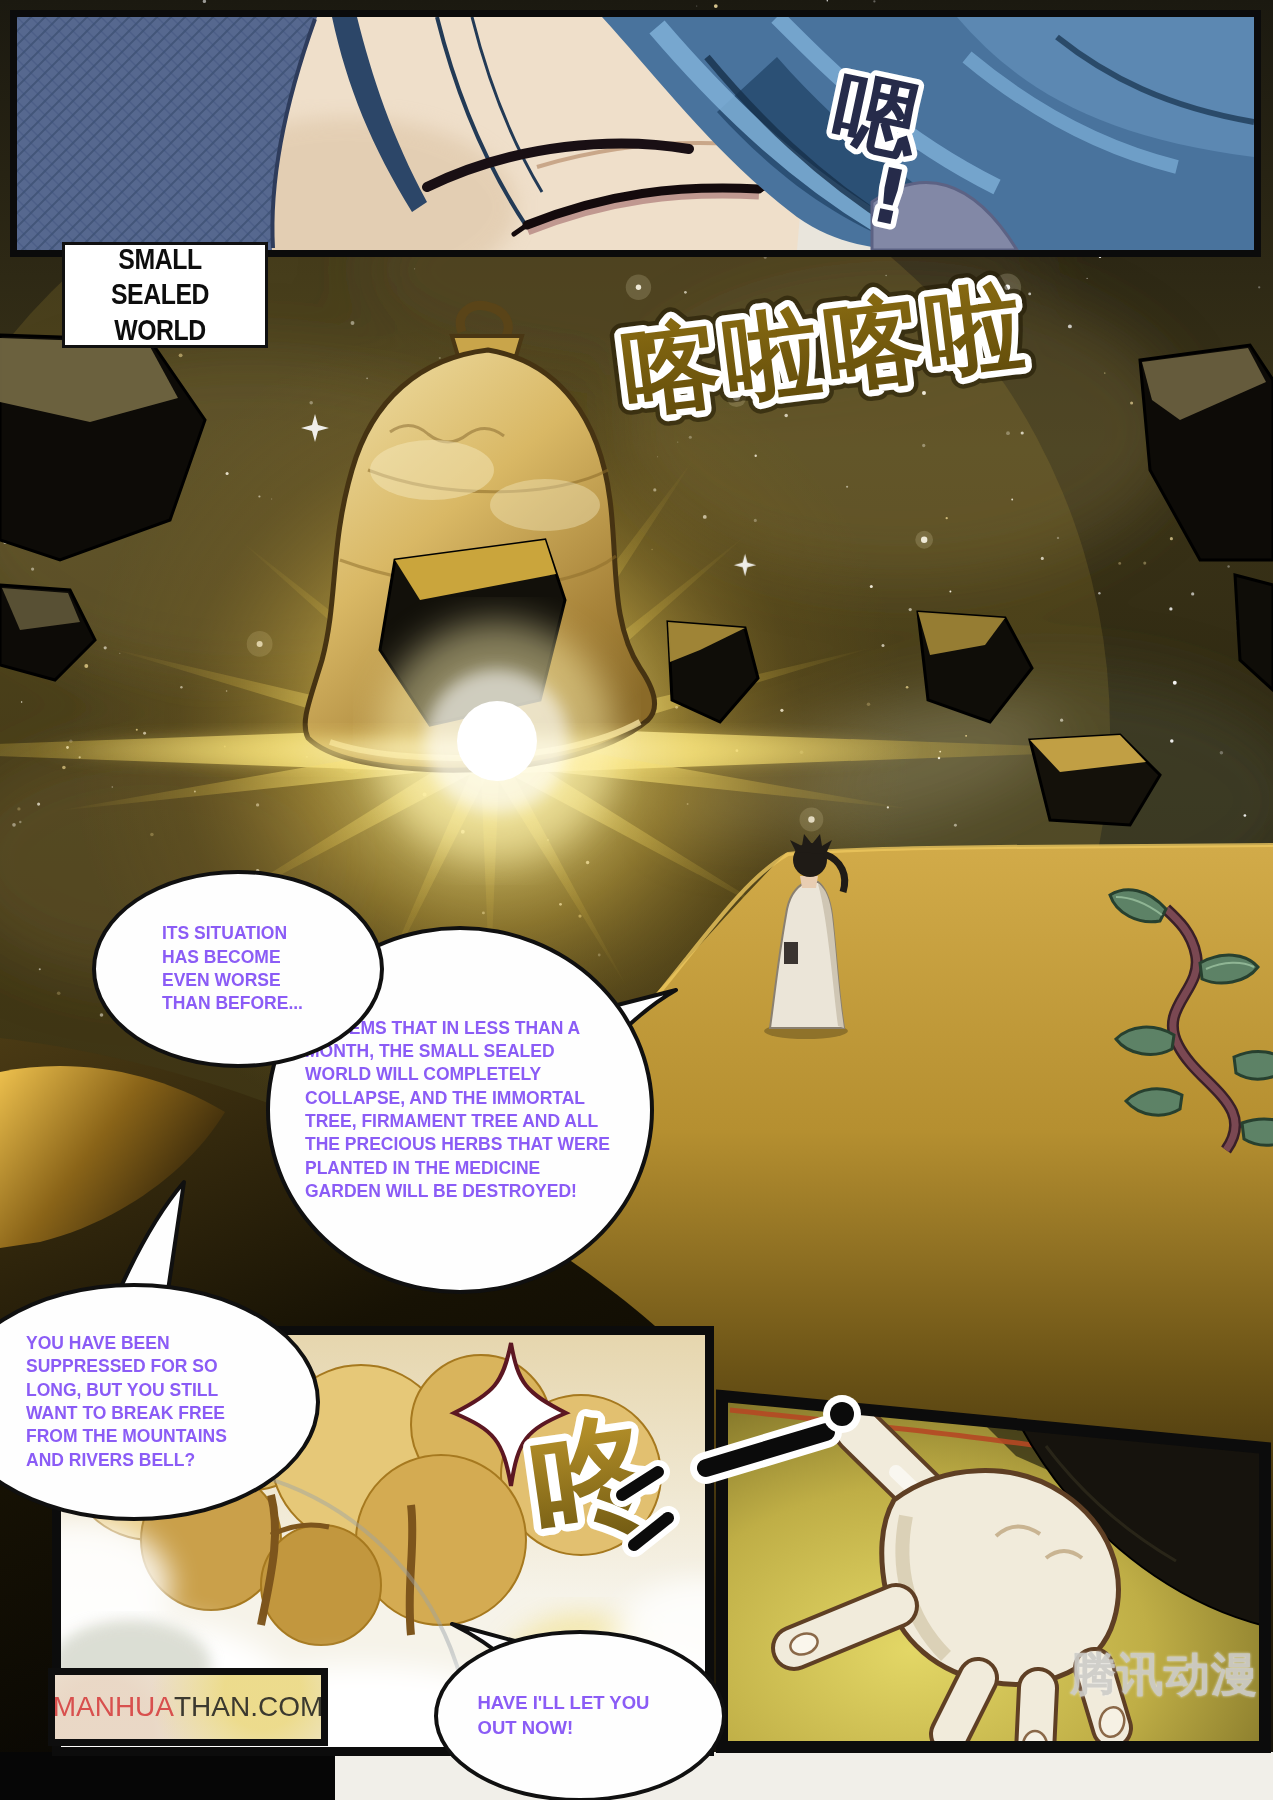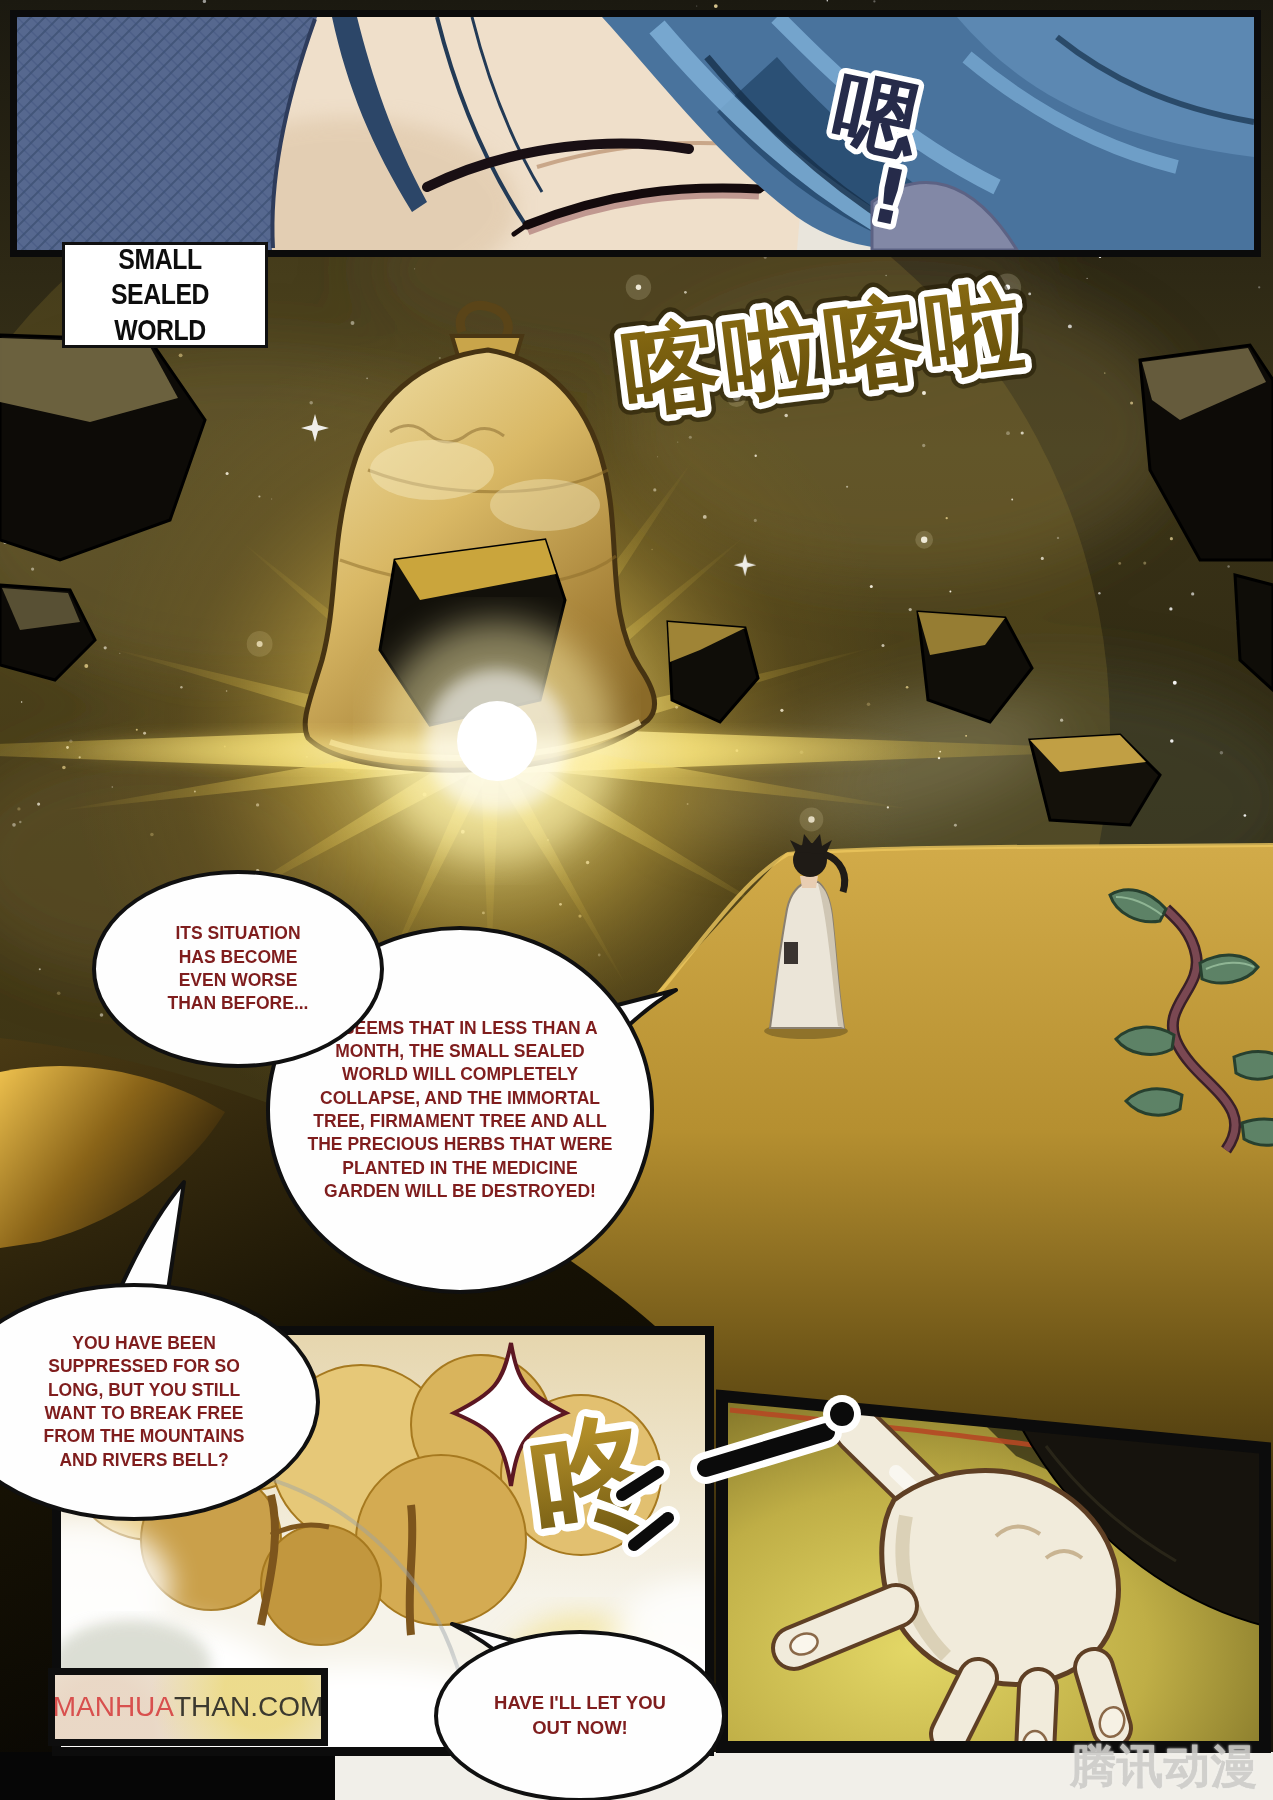--- a/index.html
+++ b/index.html
@@ -31,21 +31,21 @@
              color:#0d0d0d;width:190px;letter-spacing:-.5px;transform:scale(.92,1.12);}
 
   
   #panel-garden{left:52px;top:1326px;width:662px;height:430px;border:9px solid #0c0c0c;
                 background:#f6f3e9;overflow:hidden;}
   #panel-hand{left:716px;top:1376px;width:557px;height:380px;background:transparent;}
 
   
   .bubble{background:#fefefe;border:4px solid #101010;border-radius:50%;
           display:flex;align-items:center;justify-content:center;}
-  .bt{margin:0;text-align:center;font-weight:bold;color:#7f1d1d;font-size:17.5px;line-height:1.33;}
+  .bt{margin:0;font-weight:bold;color:#8b5cf6;font-size:17.5px;line-height:1.33;}
   #b1{left:92px;top:870px;width:292px;height:198px;}
   #b2{left:266px;top:926px;width:388px;height:368px;}
   #b3{left:-52px;top:1283px;width:372px;height:238px;justify-content:flex-start;padding-left:74px;}
   #b4{left:434px;top:1630px;width:292px;height:172px;}
   #b4 .bt{font-size:18.5px;}
 
   
   #strip-black{left:0;top:1752px;width:335px;height:48px;background:#060606;}
   #strip-white{left:335px;top:1752px;width:938px;height:48px;background:#f1efe9;}
 
@@ -54,21 +54,21 @@
             background:
               radial-gradient(circle at 78% 25%, rgba(236,216,122,.8) 0 18%, rgba(236,216,122,0) 52%),
               radial-gradient(circle at 18% 85%, rgba(233,214,196,.9) 0 22%, rgba(233,214,196,0) 55%),
               #eee8d8;
             display:flex;align-items:center;justify-content:center;}
   #site-box .brand{font-size:28px;font-weight:normal;letter-spacing:0;}
   #site-box .red{color:#d8504e;}
   #site-box .dark{color:#3b392f;}
 
   
-  #publisher-mark{left:1070px;top:1736px;font-size:46px;font-weight:bold;color:#cecdc9;
+  #publisher-mark{left:1070px;top:1644px;font-size:46px;font-weight:bold;color:#cecdc9;
             opacity:.92;letter-spacing:1px;font-family:"DejaVu Sans",sans-serif;
             text-shadow:0 0 3px rgba(255,255,255,.85),0 0 1px #97958f;}
 
   .sfxT{font-family:"DejaVu Sans",sans-serif;font-weight:bold;paint-order:stroke;
         stroke-linejoin:round;stroke-linecap:round;}
 </style>
 </head>
 <body>
 
 <div id="page">

